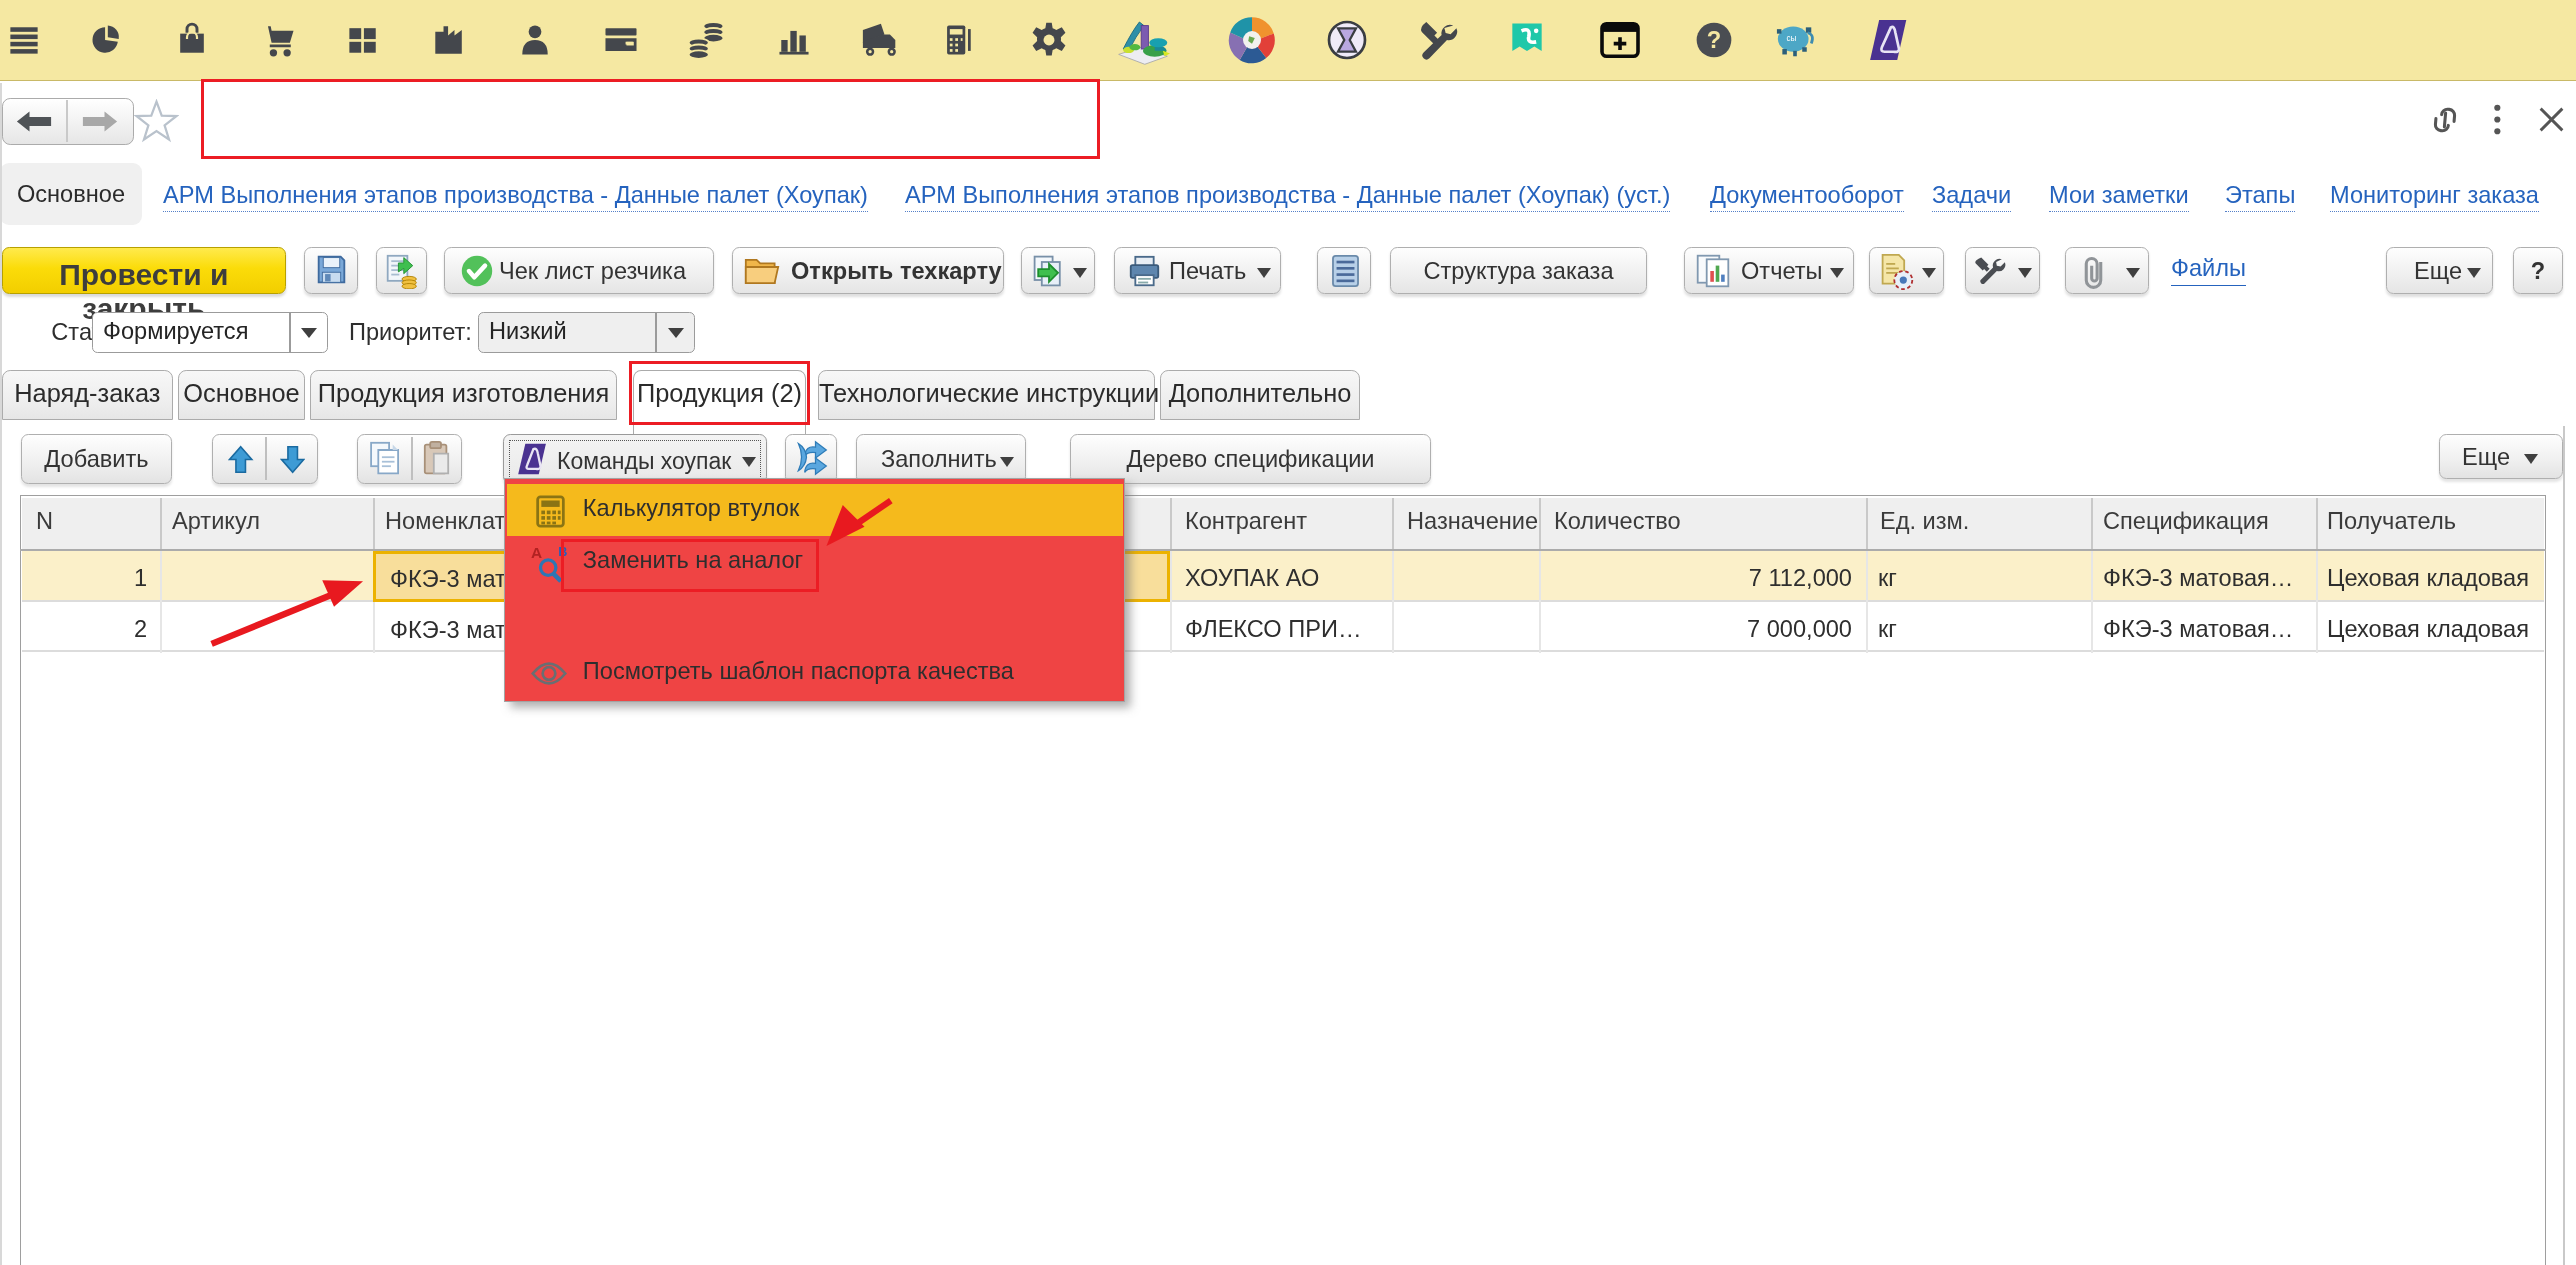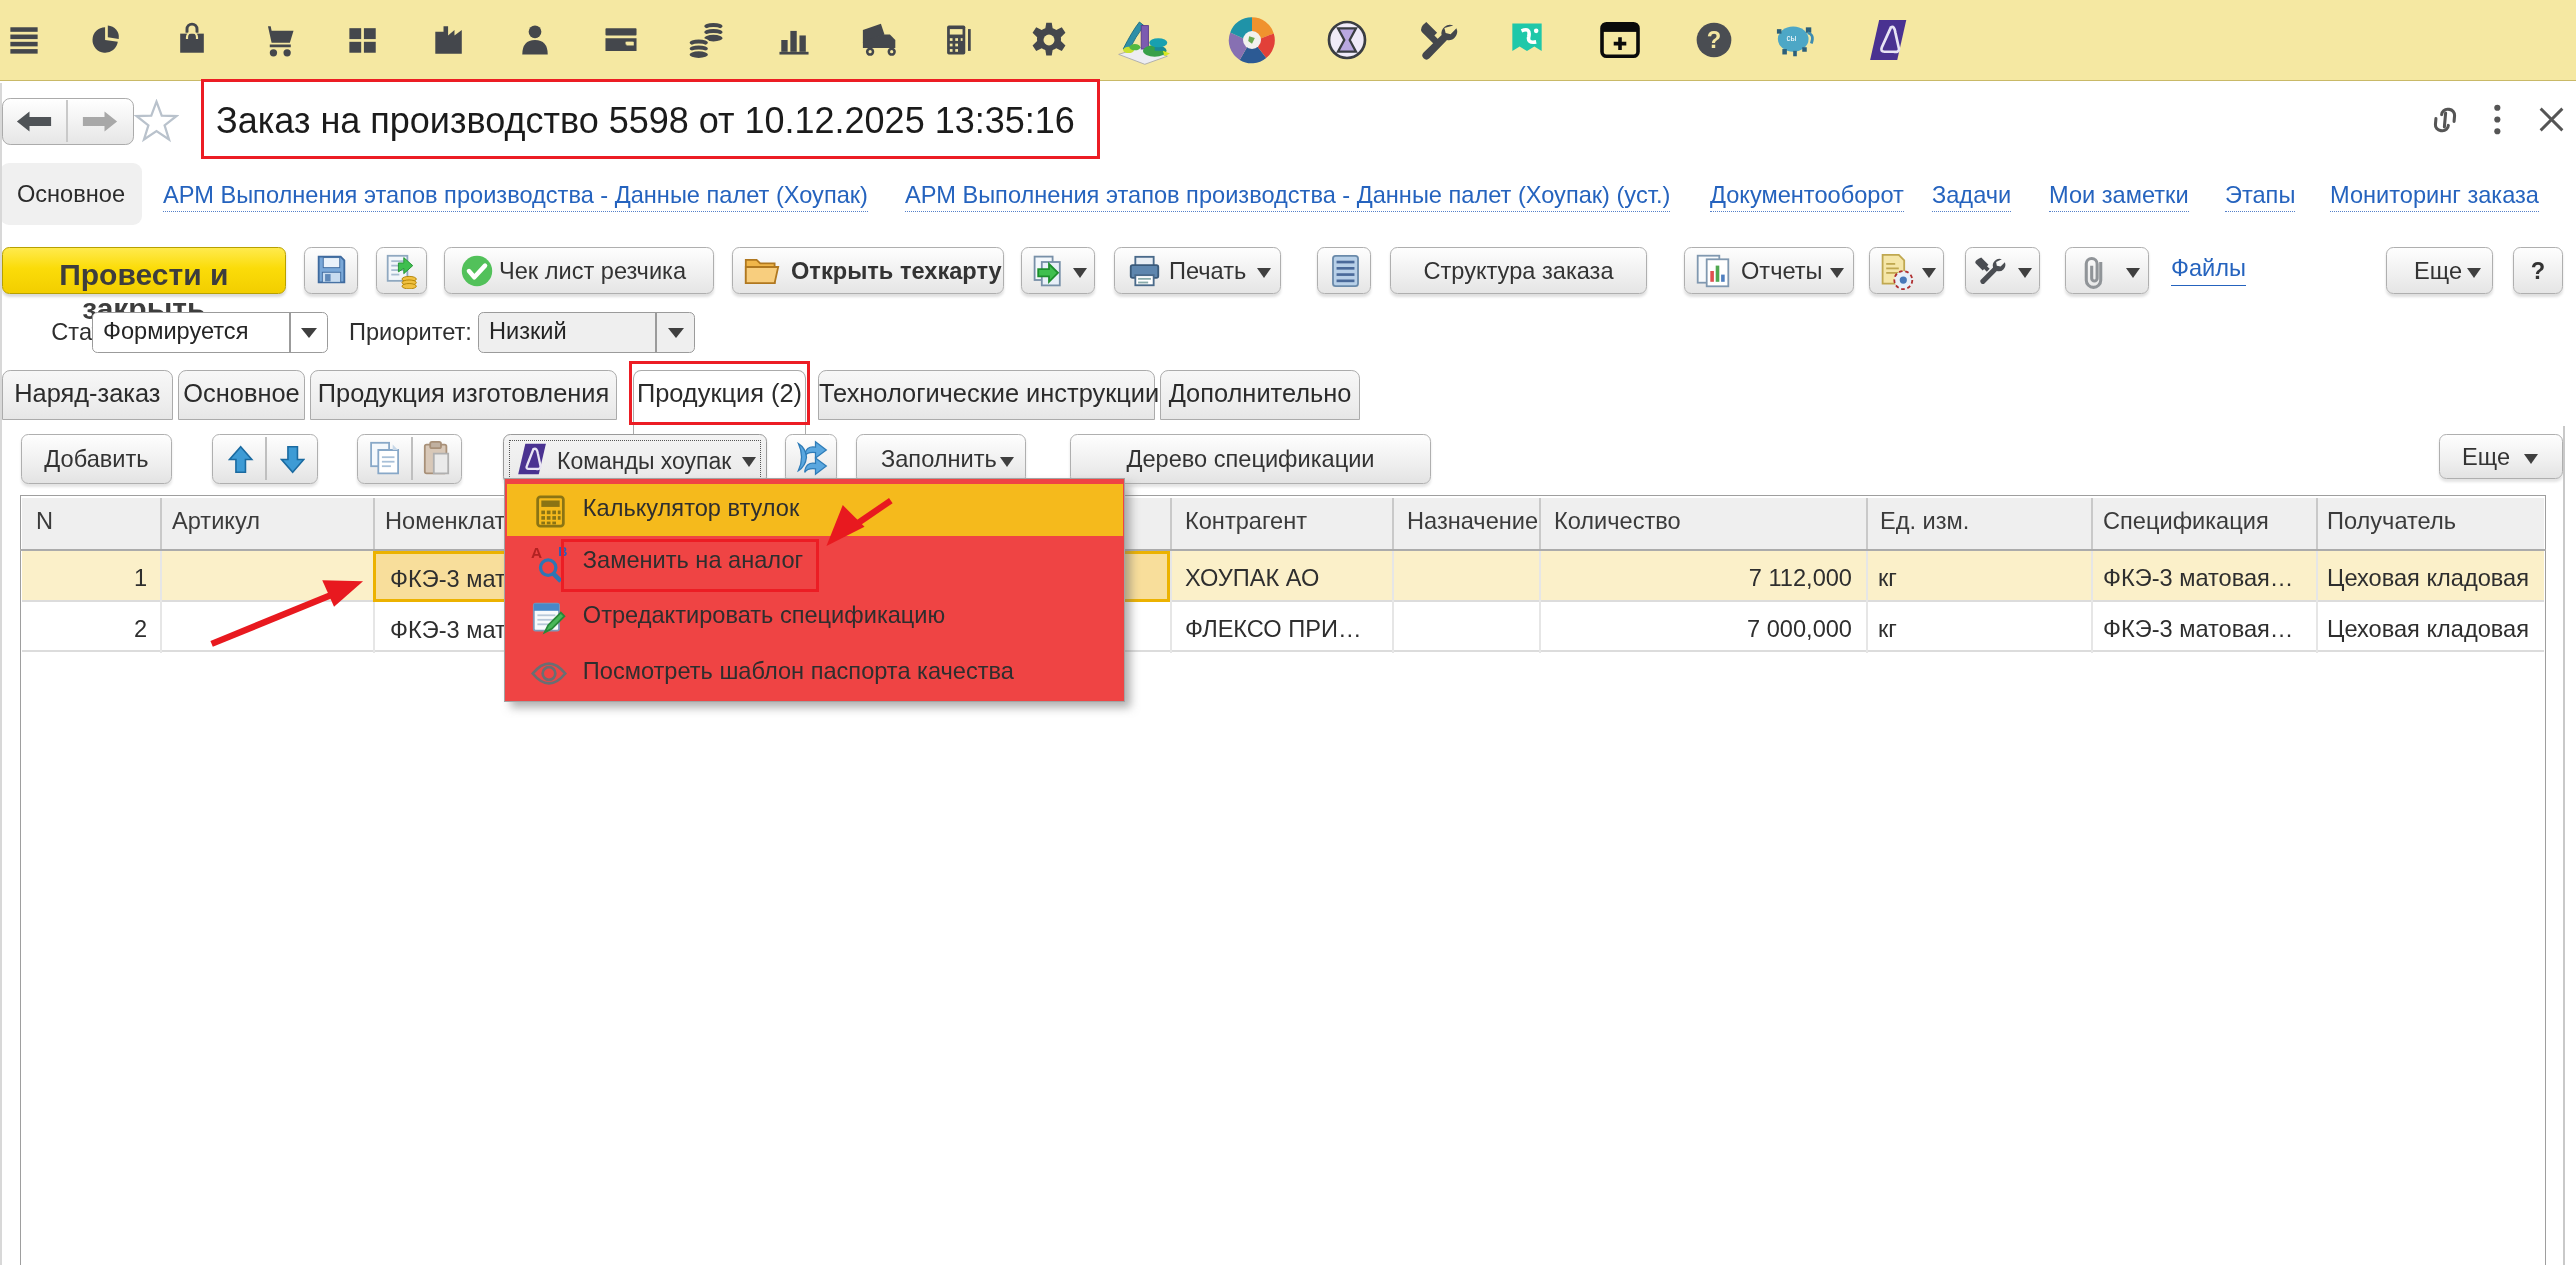--- a/index.html
+++ b/index.html
@@ -209,21 +209,20 @@
 <svg style="position:absolute;left:12.7px;top:9px" width="38" height="27" viewBox="0 0 42 30">
         <path d="M2 15 L16 4 V10 H40 V20 H16 V26 Z" fill="#4F5357"></path>
       </svg>
 <svg style="position:absolute;left:78px;top:9px" width="38" height="27" viewBox="0 0 42 30">
         <path d="M40 15 L26 4 V10 H2 V20 H26 V26 Z" fill="#A8A8A8"></path>
       </svg>
 </div>
 <svg style="position:absolute;left:134px;top:99px" width="45" height="45" viewBox="0 0 50 50">
       <path d="M25 3 L30.8 18.6 L47 19 L34 29.4 L38.9 45 L25 35.6 L11.1 45 L16 29.4 L3 19 L19.2 18.6 Z" fill="#fff" stroke="#B9C2CC" stroke-width="2.5"></path>
     </svg>
-<div class="titletext">Заказ на производство 5598 от 10.12.2025 13:35:16</div>
 <div class="redbox" style="left:201px; top:79px; width:899px; height:80px;"></div>
 <svg style="position:absolute;left:2427px;top:102px" width="36" height="36" viewBox="0 0 40 40">
       <g fill="none" stroke="#555" stroke-width="3.4" stroke-linecap="round" transform="rotate(-40 20 20)">
         <path d="M21 13 a6.5 6.5 0 0 1 9.2 0 l1 1 a6.5 6.5 0 0 1 0 9.2 l-4.5 4.5"></path>
         <path d="M19 27 a6.5 6.5 0 0 1 -9.2 0 l-1 -1 a6.5 6.5 0 0 1 0 -9.2 l4.5 -4.5"></path>
         <path d="M14.5 25.5 L25.5 14.5"></path>
       </g>
     </svg>
 <g></g>
 <svg style="position:absolute;left:2491px;top:103px" width="12.7" height="33" viewBox="0 0 14 36">
@@ -524,33 +523,20 @@
       </div>
 <div class="mitem" style="top:57px; height:55px;">
         <svg style="position:absolute;left:24.5px;top:7.3px;font-size:26px" width="38" height="42" viewBox="0 0 42 46">
           <text x="0" y="16" font-size="17" font-weight="bold" fill="#B22222" font-family="Liberation Sans">А</text>
           <text x="30" y="14" font-size="14" font-weight="bold" fill="#2A5DB8" font-family="Liberation Sans">В</text>
           <circle cx="19" cy="27" r="8.5" fill="none" stroke="#2E76B4" stroke-width="3.6"></circle>
           <line x1="25" y1="34" x2="33" y2="42" stroke="#2E76B4" stroke-width="5"></line>
         </svg>
         <div class="mt">Заменить на аналог</div>
       </div>
-<div class="mitem" style="top:112px; height:55px;">
-        <svg style="position:absolute;left:25.4px;top:9px" width="36" height="36" viewBox="0 0 40 40">
-          <rect x="2" y="4" width="28" height="30" rx="2" fill="#F8FAFC" stroke="#8098B8" stroke-width="2"></rect>
-          <rect x="2" y="4" width="28" height="8" fill="#4888C8"></rect>
-          <g stroke="#B8C8D8" stroke-width="2">
-            <line x1="6" y1="17" x2="26" y2="17"></line>
-            <line x1="6" y1="22" x2="26" y2="22"></line>
-            <line x1="6" y1="27" x2="20" y2="27"></line>
-          </g>
-          <path d="M36 12 L22 26 l-4 8 8 -4 14 -14 Z" fill="#48B858" stroke="#288838" stroke-width="2" transform="translate(-4 2)"></path>
-        </svg>
-        <div class="mt">Отредактировать спецификацию</div>
-      </div>
 <div class="mitem" style="top:168px; height:54px;">
         <svg style="position:absolute;left:23.6px;top:11.8px" width="38" height="29" viewBox="0 0 42 32">
           <path d="M3 16 Q21 -6 39 16 Q21 38 3 16 Z" fill="none" stroke="#6A6E72" stroke-width="3"></path>
           <circle cx="21" cy="16" r="7" fill="none" stroke="#6A6E72" stroke-width="3"></circle>
         </svg>
         <div class="mt">Посмотреть шаблон паспорта качества</div>
       </div>
 </div>
 <div class="redbox" style="left:561px; top:539px; width:258px; height:53px;"></div>
 

